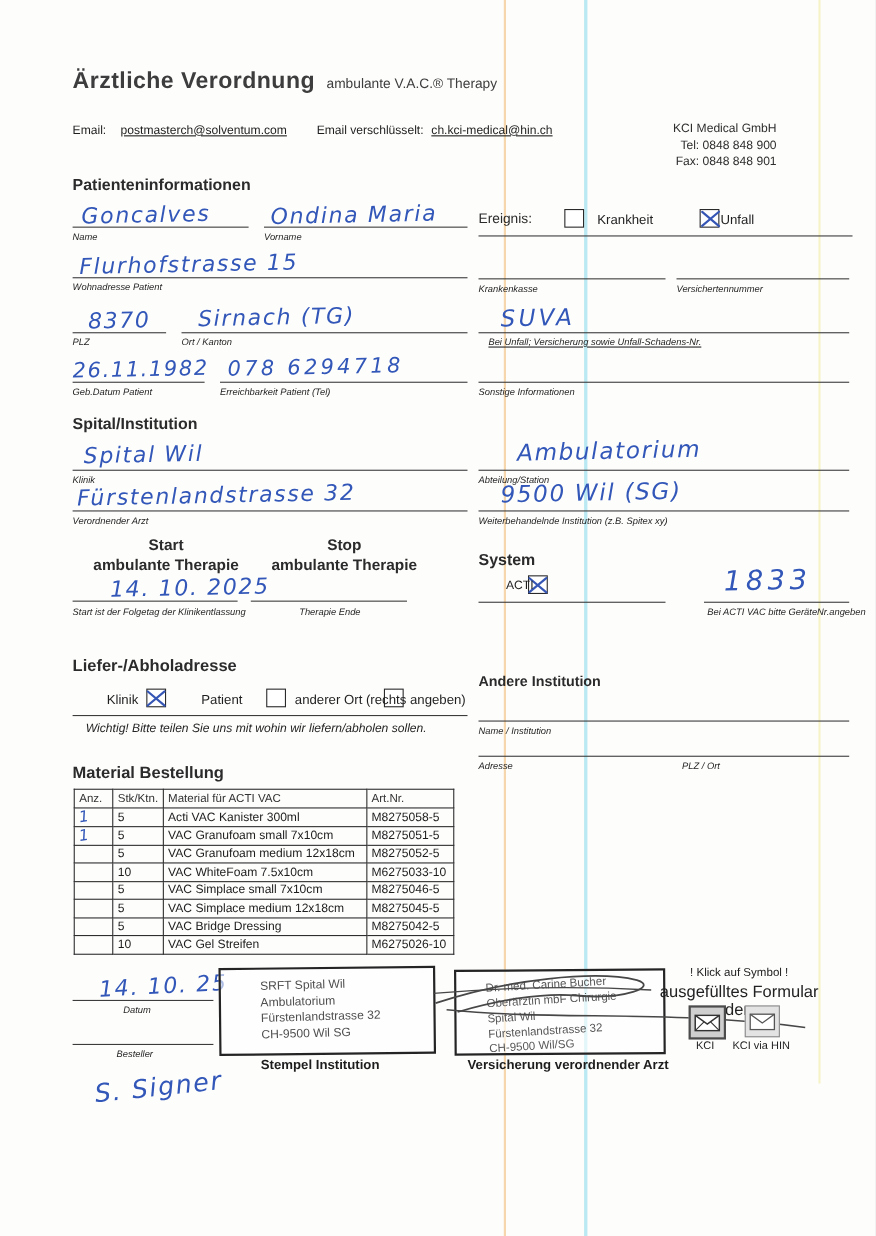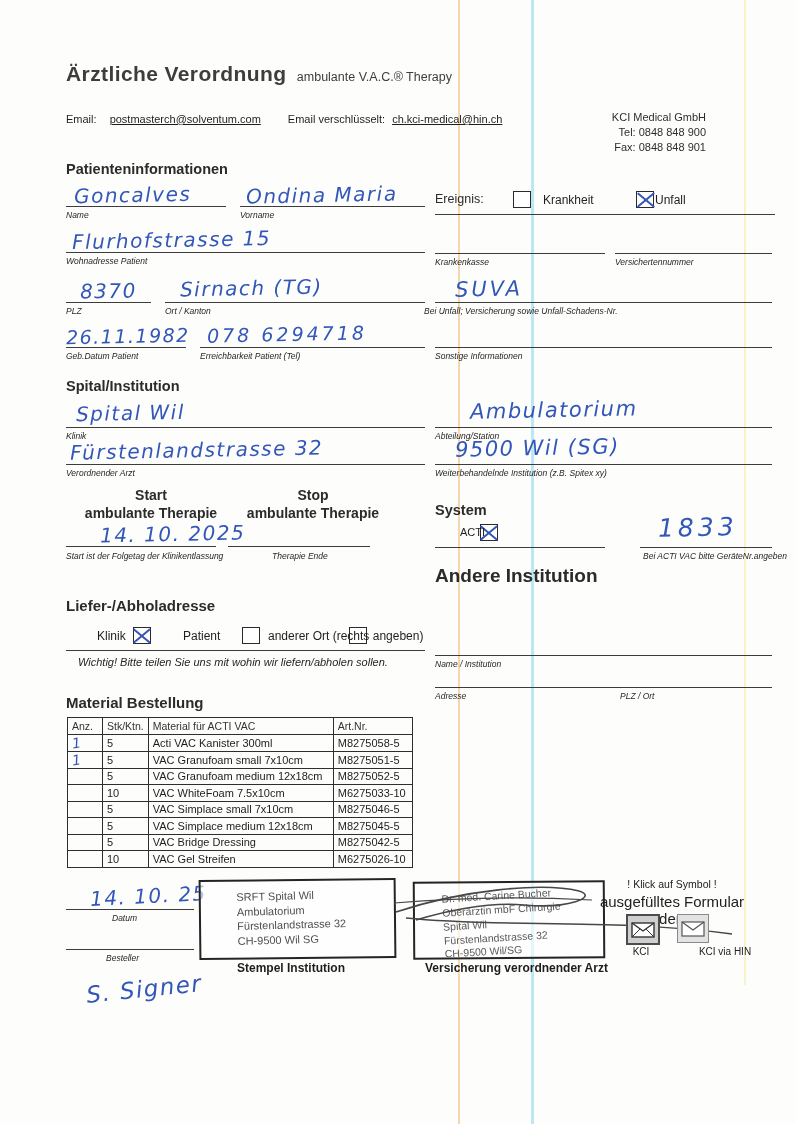--- a/index.html
+++ b/index.html
@@ -108,21 +108,21 @@
   <span class="abs cblabel" style="left:655px;top:193px;">Unfall</span>
   <div class="abs line" style="left:435px;top:214px;width:340px;"></div>
 
   <div class="abs line" style="left:435px;top:253px;width:170px;"></div>
   <div class="abs flabel" style="left:435px;top:257px;">Krankenkasse</div>
   <div class="abs line" style="left:615px;top:253px;width:157px;"></div>
   <div class="abs flabel" style="left:615px;top:257px;">Versichertennummer</div>
 
   <div class="abs hw" style="left:455px;top:277px;font-size:21px;letter-spacing:3px;">SUVA</div>
   <div class="abs line" style="left:435px;top:302px;width:337px;"></div>
-  <div class="abs flabel" style="left:424px;top:306px;">Bei Unfall; Versicherung sowie Unfall-Schadens-Nr.</div>
+  <div class="abs flabel" style="left:444px;top:306px;text-decoration:underline;">Bei Unfall; Versicherung sowie Unfall-Schadens-Nr.</div>
 
   <div class="abs line" style="left:435px;top:347px;width:337px;"></div>
   <div class="abs flabel" style="left:435px;top:351px;">Sonstige Informationen</div>
 
   
   <div class="abs sect" style="left:66px;top:378px;">Spital/Institution</div>
 
   <div class="abs hw" style="left:76px;top:401px;font-size:20px;">Spital Wil</div>
   <div class="abs line" style="left:66px;top:427px;width:359px;"></div>
   <div class="abs flabel" style="left:66px;top:431px;">Klinik</div>
@@ -172,21 +172,21 @@
   <span class="cb abs checked" style="left:66px;top:626px;"></span>
   <span class="abs cblabel" style="left:97px;top:629px;">Klinik</span>
   <span class="cb abs" style="left:152px;top:626px;"></span>
   <span class="abs cblabel" style="left:183px;top:629px;">Patient</span>
   <span class="cb abs" style="left:237px;top:626px;"></span>
   <span class="abs cblabel" style="left:268px;top:629px;">anderer Ort  (rechts angeben)</span>
   <div class="abs line" style="left:66px;top:650px;width:359px;"></div>
   <div class="abs" style="left:78px;top:656px;font-style:italic;font-size:11px;color:#252525;">Wichtig! Bitte teilen Sie uns mit wohin wir liefern/abholen sollen.</div>
 
   
-  <div class="abs sect" style="left:435px;top:565px;font-size:19px;">Andere Institution</div>
+  <div class="abs sect" style="left:435px;top:612px;font-size:13px;">Andere Institution</div>
 
   <div class="abs line" style="left:435px;top:655px;width:337px;"></div>
   <div class="abs flabel" style="left:435px;top:659px;">Name / Institution</div>
 
   <div class="abs line" style="left:435px;top:687px;width:337px;"></div>
   <div class="abs flabel" style="left:435px;top:691px;">Adresse</div>
   <div class="abs flabel" style="left:620px;top:691px;">PLZ / Ort</div>
 
   
   <div class="abs sect" style="left:66px;top:694px;font-size:15px;">Material Bestellung</div>
@@ -303,15 +303,15 @@
     </svg>
   </div>
   <div class="abs" style="left:626px;top:946px;width:30px;text-align:center;font-size:10px;color:#222;">KCI</div>
 
   <div class="abs envbox light" style="left:677px;top:914px;">
     <svg width="24" height="16" viewBox="0 0 24 16">
       <rect x="1" y="1" width="22" height="14" fill="#fff" stroke="#555" stroke-width="1.2"></rect>
       <path d="M1 1 L12 9 L23 1" fill="none" stroke="#555" stroke-width="1.2"></path>
     </svg>
   </div>
-  <div class="abs" style="left:662px;top:946px;width:60px;text-align:center;font-size:10px;color:#222;margin-left:33px;">KCI via HIN</div>
+  <div class="abs" style="left:662px;top:946px;width:60px;text-align:center;font-size:10px;color:#222;">KCI via HIN</div>
 
 </div>
 
 </body></html>

